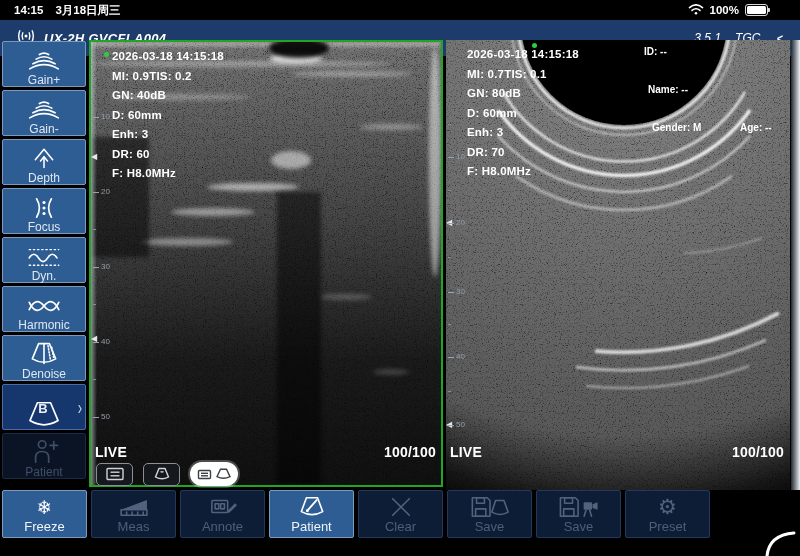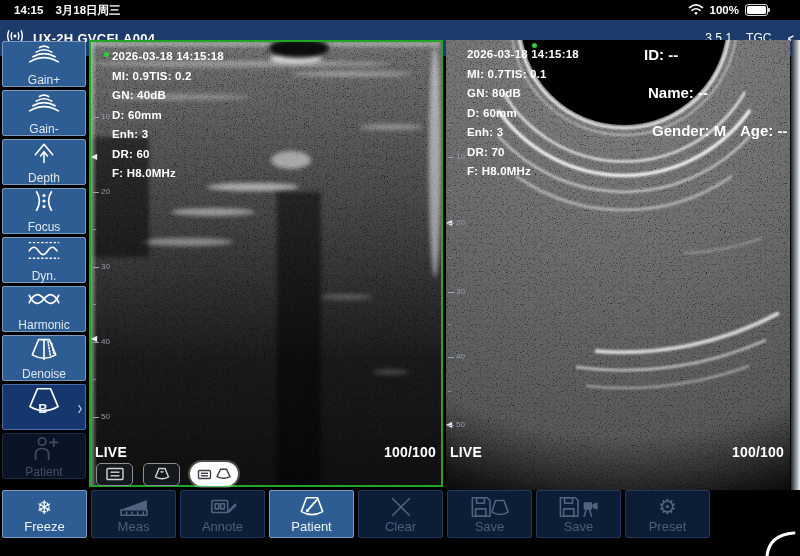--- a/index.html
+++ b/index.html
@@ -10,30 +10,30 @@
   .statusbar{position:absolute;top:0;left:0;right:18px;height:20px;display:flex;align-items:center;
     justify-content:space-between;padding:0 14px;box-sizing:border-box;color:#fff;font-size:11.5px;font-weight:bold;}
   .sb-left{display:flex;gap:12px;align-items:center;}
   .sb-right{display:flex;gap:6px;align-items:center;}
   .bat{position:relative;width:21px;height:10px;border:1px solid rgba(255,255,255,.85);border-radius:3px;}
   .bat i{position:absolute;inset:1px;background:#fff;border-radius:1.5px;}
   .bat:after{content:"";position:absolute;right:-3px;top:2.5px;width:2px;height:4px;background:rgba(255,255,255,.85);border-radius:0 1px 1px 0;}
 
   
   .header{position:absolute;top:20px;left:0;right:0;height:36px;background:#1d3c6c;color:#fff;
-    display:flex;align-items:center;padding:0 5px;box-sizing:border-box;}
+    display:flex;align-items:center;padding:0 16px;box-sizing:border-box;font-style:italic;}
   .header .title{font-size:13px;font-weight:bold;margin-left:8px;letter-spacing:.3px;}
   .hright{margin-left:auto;display:flex;align-items:center;gap:14px;font-size:12px;}
   .tgc{display:flex;align-items:center;gap:16px;cursor:pointer;}
   .tgc .chev{font-size:13px;transform:scaleX(.8);display:inline-block;font-weight:bold;}
 
   
   .sidebar{position:absolute;left:0;top:41px;width:88px;}
   .sbtn{position:relative;width:84px;height:46px;margin:0 0 3px 2px;background:#2e5d93;border:1px solid #7d9abc;
-    border-radius:2px;box-sizing:border-box;display:flex;flex-direction:column;align-items:center;justify-content:space-between;
+    border-radius:2px;box-sizing:border-box;display:flex;flex-direction:column;align-items:center;justify-content:flex-end;
     gap:1px;color:#fff;cursor:pointer;}
   .sbtn .lbl{font-size:12px;color:#dfe7f0;line-height:12px;}
   .sbtn .icn{display:flex;align-items:center;justify-content:center;color:#fff;}
   .sbtn svg{stroke:currentColor;fill:none;stroke-width:1.8;stroke-linecap:round;stroke-linejoin:round;}
   .sbtn.bmode{background:#16376e;border-color:#4b6da4;}
   .blabel{position:absolute;left:50%;top:50%;transform:translate(-62%,-42%);font-size:13px;font-weight:bold;color:#e6edf5;}
   .bchev{position:absolute;right:3px;top:50%;transform:translateY(-50%) scaleY(1.6);font-size:13px;color:#cfd9e6;}
   .sbtn.disabled{background:#0b1424;border-color:#1a2a44;}
   .sbtn.disabled .lbl{color:#3f4e66;}
   .sbtn.disabled .icn{color:#3f4e66;}
@@ -44,21 +44,21 @@
   .panel.pright{left:446px;width:344px;height:450px;}
   .usimg{position:absolute;left:0;top:0;width:100%;height:100%;display:block;}
   .edgeglow{position:absolute;left:0;top:0;width:6px;height:100%;
     background:linear-gradient(to right,rgba(220,225,230,.55),rgba(220,225,230,0));}
   .ovl{position:absolute;color:#fff;font-weight:bold;letter-spacing:.2px;}
   .info{left:21px;top:5px;font-size:11.5px;line-height:19.5px;white-space:nowrap;}
   .info .sp{margin-left:0;}
   .gdot{position:absolute;width:5px;height:5px;border-radius:50%;background:#2ecc40;}
   .live{font-size:14px;}
   .frames{font-size:14px;}
-  .pinfo span{position:absolute;font-size:15px;font-weight:bold;color:#fff;white-space:nowrap;}
+  .pinfo span{position:absolute;font-size:10px;font-weight:bold;color:#fff;white-space:nowrap;}
 
   
   .ruler{position:absolute;left:0;top:0;width:22px;height:100%;}
   .tick{position:absolute;left:2px;width:6px;height:1px;background:#9aa3ae;}
   .tick.min{width:3px;background:#848d98;}
   .rlbl{position:absolute;left:10px;font-size:8px;color:#949ead;font-weight:normal;}
   .tri{position:absolute;left:0;font-size:8px;color:#e8e8e8;line-height:8px;}
 
   
   .lswitch{position:absolute;left:5px;top:420px;display:flex;gap:10px;align-items:center;}

